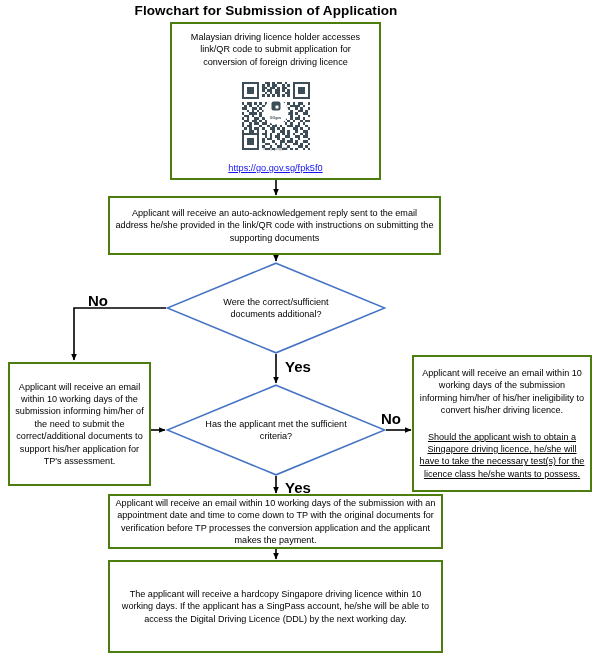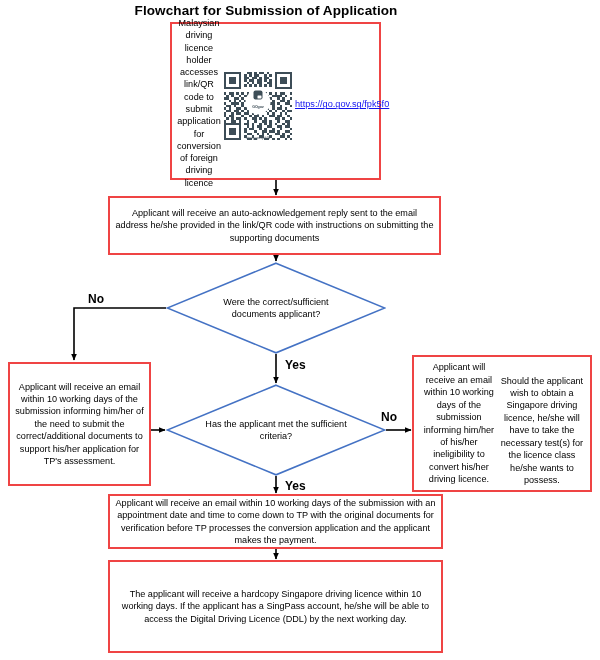--- a/index.html
+++ b/index.html
@@ -30,32 +30,33 @@
     text-align: center;
     font-size: 13.5px;
     font-weight: bold;
     letter-spacing: 0.1px;
   }
   
   .box {
     position: absolute;
     box-sizing: border-box;
     background: #ffffff;
-    border: 2px solid #ef4444;
+    border: 2px solid #4d7c0f;
     display: flex;
+    flex-direction: column;
     align-items: center;
     justify-content: center;
     text-align: center;
     font-size: 9.1px;
     line-height: 12.2px;
     padding: 3px 5px;
     z-index: 3;
   }
   .box p { margin: 0; }
-  .box p + p { margin-top: 14px; }
+  .box p + p { margin-top: 14px; text-decoration: underline; }
 
   
   #box-start {
     left: 170px;
     top: 22px;
     width: 211px;
     height: 158px;
     justify-content: flex-start;
     padding-top: 7px;
   }
@@ -152,21 +153,21 @@
     line-height: 12.2px;
     padding: 0 34px;
     box-sizing: border-box;
   }
   #dia-docs  { left: 166px; top: 262px; width: 220px; height: 92px; }
   #dia-elig  { left: 166px; top: 384px; width: 220px; height: 92px; }
 
   
   .edge-label {
     position: absolute;
-    font-size: 12px;
+    font-size: 15px;
     font-weight: bold;
     z-index: 4;
     white-space: nowrap;
   }
   #lbl-no-1   { left: 88px;  top: 292px; }
   #lbl-yes-1  { left: 285px; top: 358px; }
   #lbl-no-2   { left: 381px; top: 410px; }
   #lbl-yes-2  { left: 285px; top: 479px; }
 </style>
 </head>
@@ -422,21 +423,21 @@
 </div>
 
 <div class="box" id="box-ack">
   <p>Applicant will receive an auto-acknowledgement reply sent to the email address he/she provided in the link/QR code with instructions on submitting the supporting documents</p>
 </div>
 
 <div class="diamond" id="dia-docs">
   <svg width="220" height="92" viewBox="0 0 220 92" xmlns="http://www.w3.org/2000/svg">
     <polygon points="110,1.2 218.8,46 110,90.8 1.2,46" fill="#ffffff" stroke="#4472c4" stroke-width="1.6"></polygon>
   </svg>
-  <div class="dtext">Were the correct/sufficient documents applicant?</div>
+  <div class="dtext">Were the correct/sufficient documents additional?</div>
 </div>
 
 <div class="box" id="box-left">
   <p>Applicant will receive an email within 10 working days of the submission informing him/her of the need to submit the correct/additional documents to support his/her application for TP's assessment.</p>
 </div>
 
 <div class="diamond" id="dia-elig">
   <svg width="220" height="92" viewBox="0 0 220 92" xmlns="http://www.w3.org/2000/svg">
     <polygon points="110,1.2 218.8,46 110,90.8 1.2,46" fill="#ffffff" stroke="#4472c4" stroke-width="1.6"></polygon>
   </svg>

